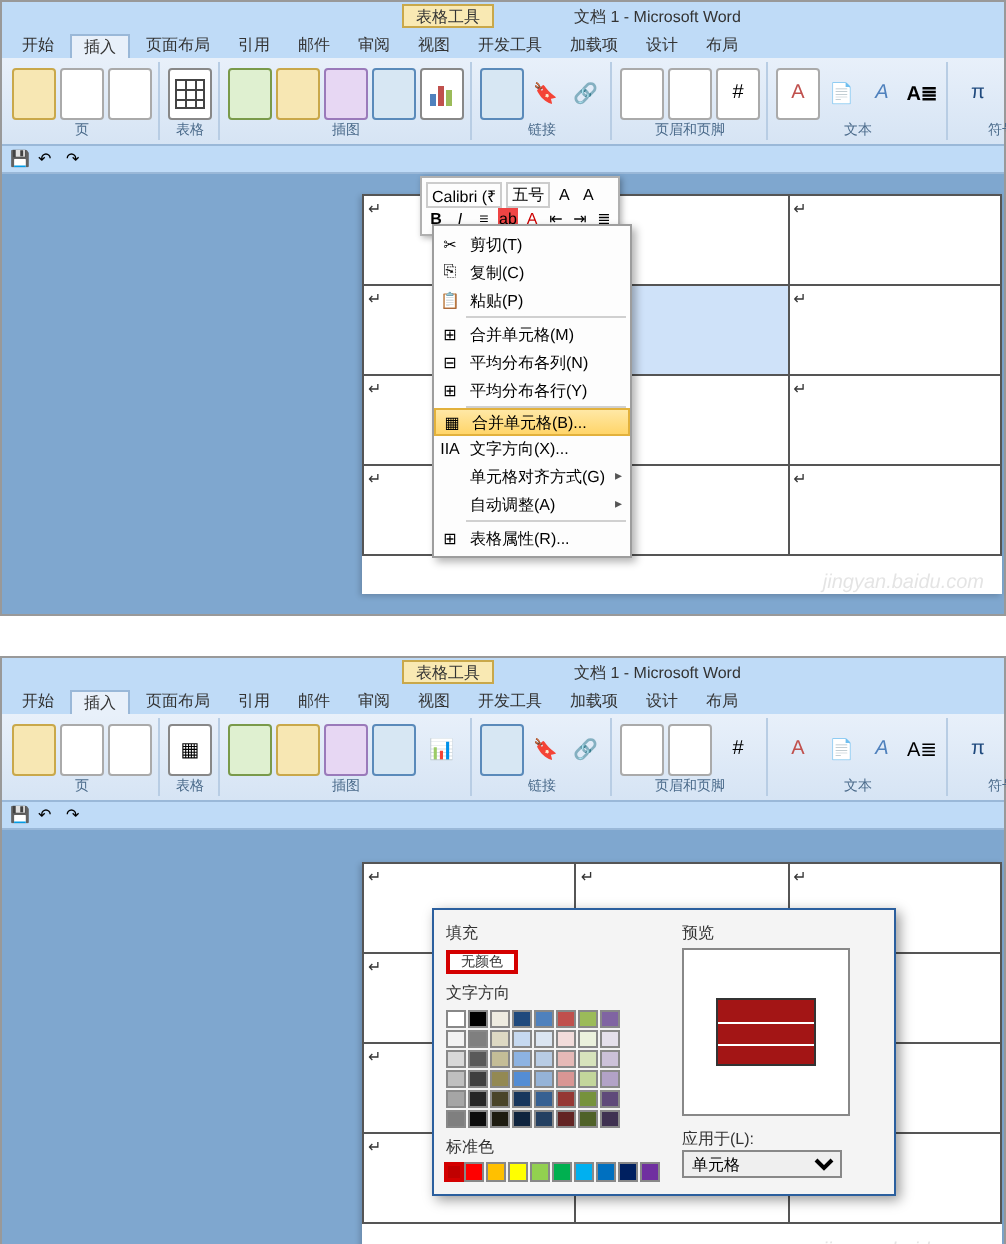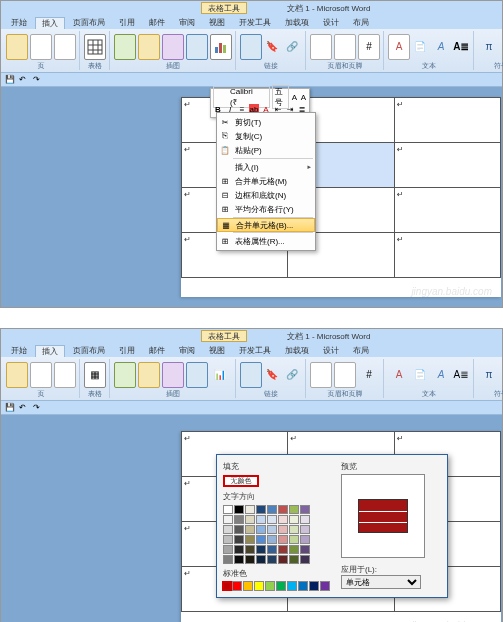--- a/index.html
+++ b/index.html
@@ -196,21 +196,21 @@
                 <td>↵</td>
               </tr>
       </tbody>
           </table>
     </div>
     <div class="watermark">jingyan.baidu.com</div>
   </div>
 
   <div class="minitb">
     <div class="minitb-row">
-      <span style="border:1px solid #ccc;padding:0 16px">Calibri (₹</span>
+      <span style="border:1px solid #ccc;padding:0 2px">Calibri (₹</span>
       <span style="border:1px solid #ccc;padding:0 2px">五号</span>
       <span class="mbtn">A</span>
       <span class="mbtn">A</span>
     </div>
     <div class="minitb-row">
       <span class="mbtn">
             <b>B</b>
           </span>
       <span class="mbtn">
             <i>I</i>
@@ -232,39 +232,47 @@
     <div class="mitem">
           <span class="micon">⎘</span>
           <span>复制(C)</span>
         </div>
     <div class="mitem">
           <span class="micon">📋</span>
           <span>粘贴(P)</span>
         </div>
     <div class="msep"></div>
     <div class="mitem">
-          <span>插入(I)</span>
-          <span class="arrow">▸</span>
-        </div>
-    <div class="mitem">
           <span class="micon">⊞</span>
           <span>合并单元格(M)</span>
         </div>
     <div class="mitem">
           <span class="micon">⊟</span>
-          <span>边框和底纹(N)</span>
+          <span>平均分布各列(N)</span>
         </div>
     <div class="mitem">
           <span class="micon">⊞</span>
           <span>平均分布各行(Y)</span>
         </div>
     <div class="msep"></div>
     <div class="mitem hl">
           <span class="micon">▦</span>
           <span>合并单元格(B)...</span>
+        </div>
+    <div class="mitem">
+          <span class="micon">IIA</span>
+          <span>文字方向(X)...</span>
+        </div>
+    <div class="mitem">
+          <span>单元格对齐方式(G)</span>
+          <span class="arrow">▸</span>
+        </div>
+    <div class="mitem">
+          <span>自动调整(A)</span>
+          <span class="arrow">▸</span>
         </div>
     <div class="msep"></div>
     <div class="mitem">
           <span class="micon">⊞</span>
           <span>表格属性(R)...</span>
         </div>
   </div>
 </div>
 
 <div class="screenshot screenshot2" style="position:relative">

